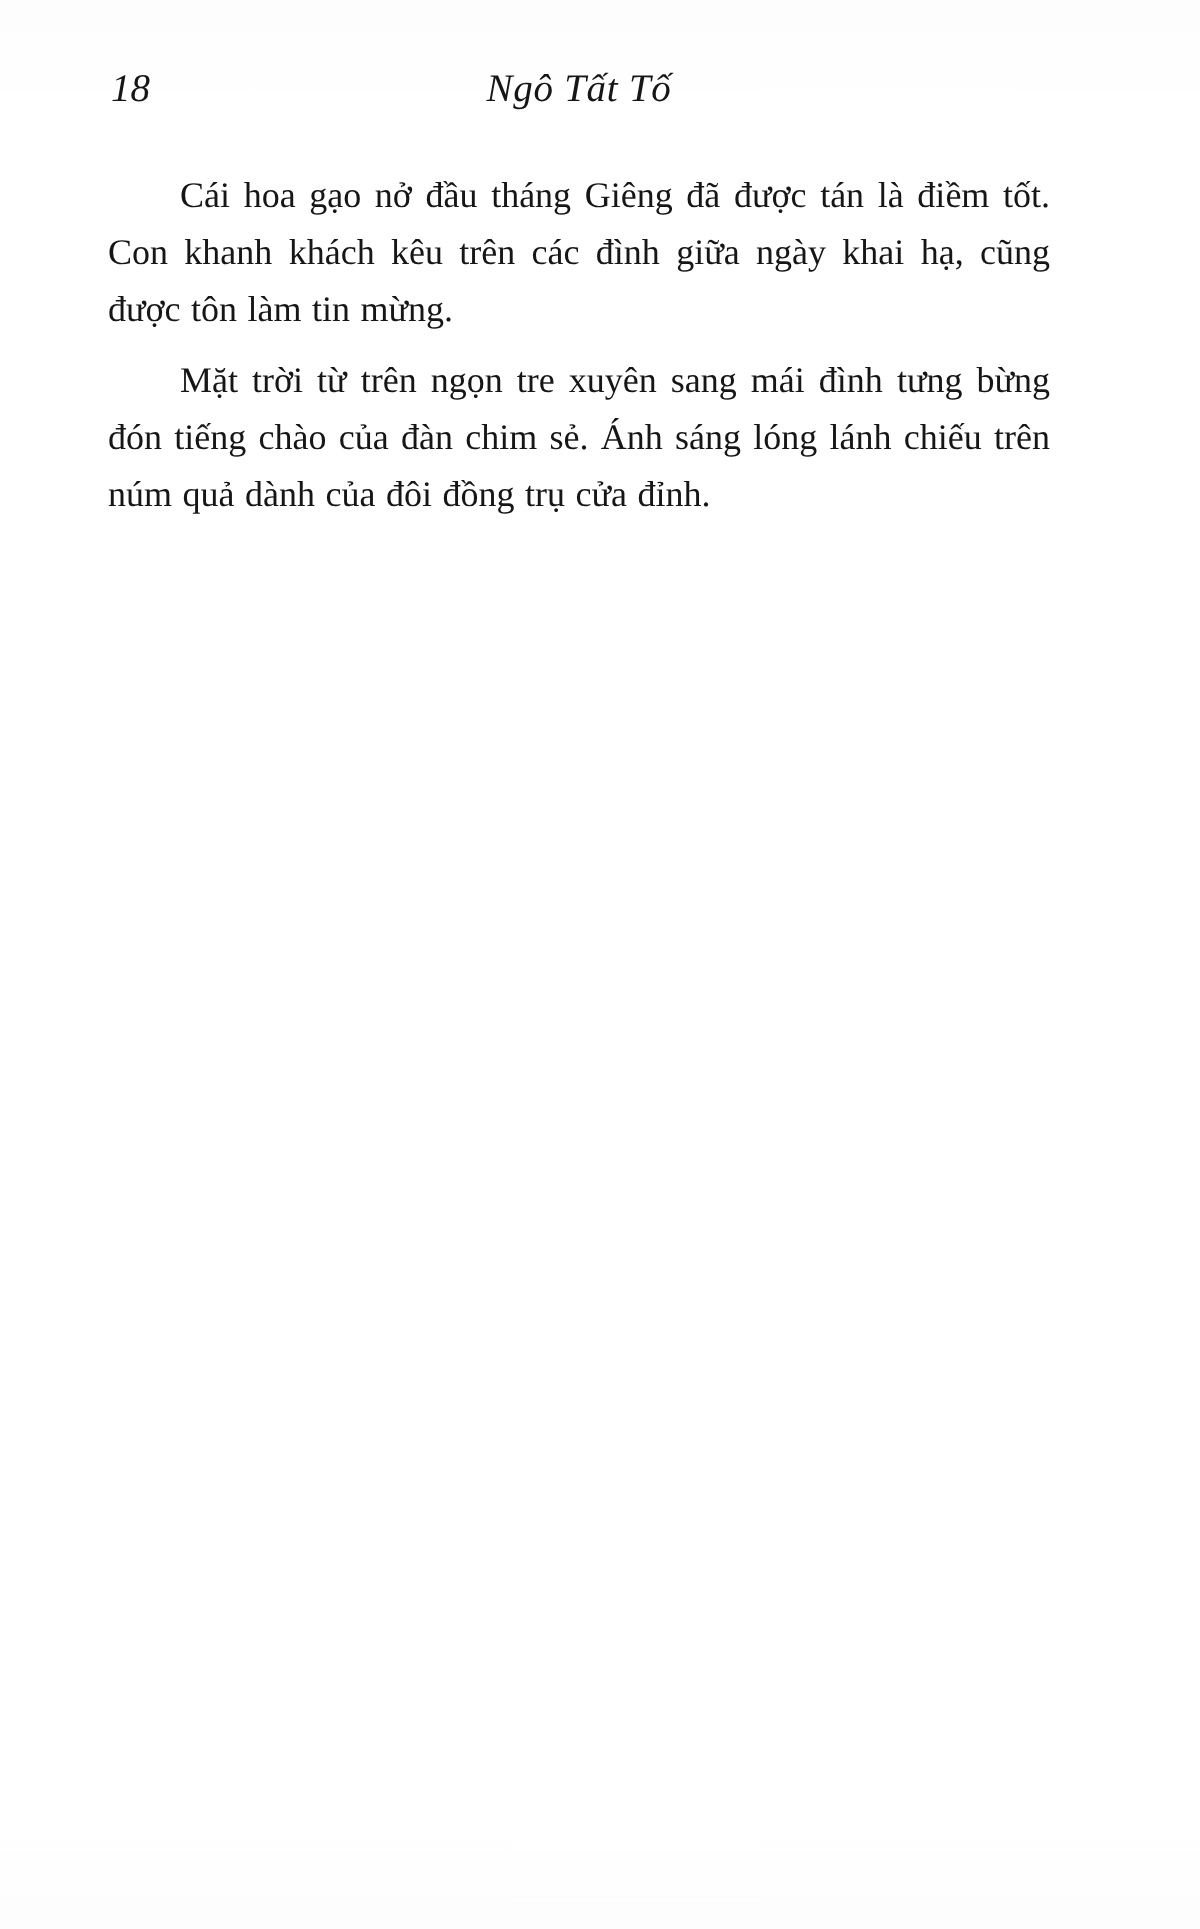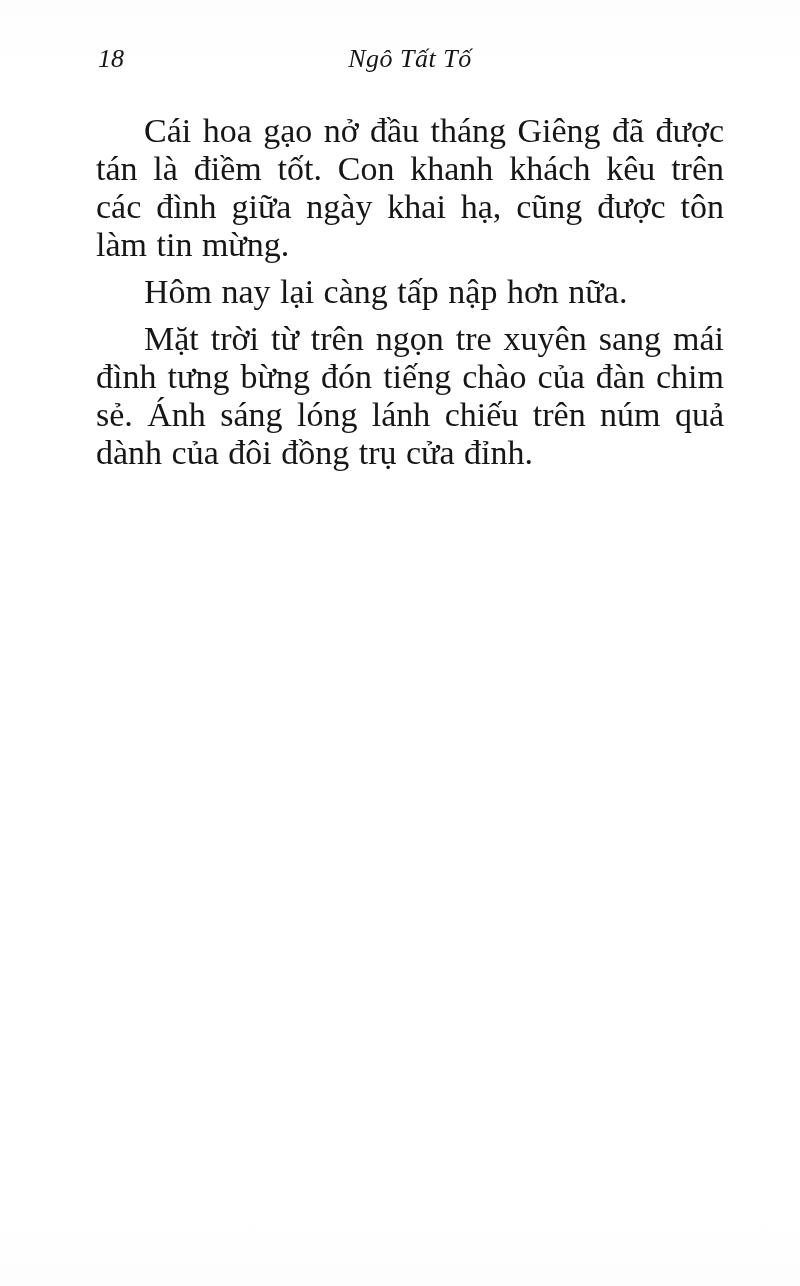--- a/index.html
+++ b/index.html
@@ -19,42 +19,42 @@
     position: absolute;
     top: 0;
     left: 0;
     width: 800px;
     height: 1286px;
     background: linear-gradient(180deg, #fdfdfd 0%, #ffffff 6%, #ffffff 94%, #fdfdfd 100%);
   }
   .content {
     position: absolute;
     top: 44px;
-    left: 96px;
+    left: 72px;
     width: 628px;
   }
   .running-header {
     position: relative;
     height: 34px;
     font-style: italic;
     font-size: 26px;
     line-height: 30px;
   }
   .page-number {
     position: absolute;
     left: 2px;
     top: 0;
   }
   .running-title {
     text-align: center;
     letter-spacing: 0.5px;
   }
   .body-text {
     margin-top: 34px;
-    font-size: 34px;
+    font-size: 24px;
     line-height: 38px;
     text-align: justify;
     word-spacing: 1px;
   }
   .body-text p {
     margin: 0 0 9px 0;
     text-indent: 48px;
   }
   .body-text p:last-child {
     margin-bottom: 4px;
@@ -66,18 +66,17 @@
 <div class="scan-page">
   <div class="content">
 
     <div class="running-header">
       <span class="page-number">18</span>
       <div class="running-title">Ngô Tất Tố</div>
     </div>
 
     <div class="body-text">
       <p>Cái hoa gạo nở đầu tháng Giêng đã được tán là điềm tốt. Con khanh khách kêu trên các đình giữa ngày khai hạ, cũng được tôn làm tin mừng.</p>
-      <p>Hôm nay lại càng tấp nập hơn nữa.</p>
       <p>Mặt trời từ trên ngọn tre xuyên sang mái đình tưng bừng đón tiếng chào của đàn chim sẻ. Ánh sáng lóng lánh chiếu trên núm quả dành của đôi đồng trụ cửa đỉnh.</p>
     </div>
 
   </div>
 </div>
 
 </body></html>

